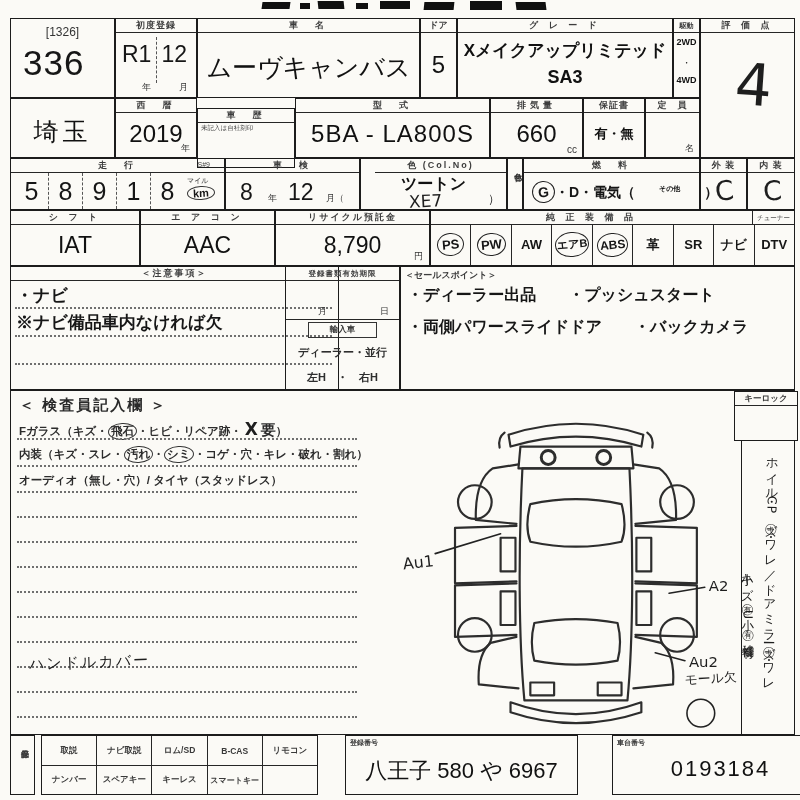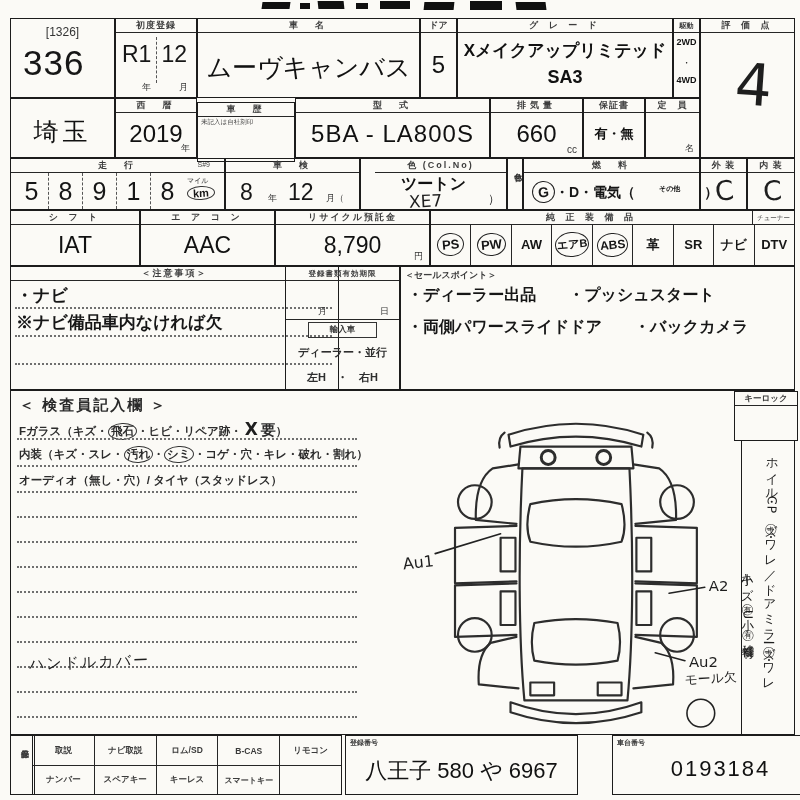--- a/index.html
+++ b/index.html
@@ -81,21 +81,21 @@
   <div class="cell" style="left:10px;top:98px;width:105px;height:60px;">
     <div class="val" style="top:16px;font-size:25px;font-weight:500;letter-spacing:4px;">埼玉</div>
   </div>
 
   <div class="cell" style="left:115px;top:98px;width:82px;height:60px;">
     <div class="lbl">西　暦</div>
     <div class="val" style="top:21px;font-size:24px;font-weight:500;">2019</div>
     <div class="suffix" style="bottom:2px;right:6px;">年</div>
   </div>
 
-  <div class="cell" style="left:197px;top:102px;width:98px;height:60px;">
+  <div class="cell" style="left:197px;top:108px;width:98px;height:60px;">
     <div class="lbl">車　歴</div>
     <div style="position:absolute;top:15px;left:3px;font-size:6.5px;color:#444;">未記入は自社刻印</div>
   </div>
 
   <div class="cell" style="left:295px;top:98px;width:195px;height:60px;">
     <div class="lbl">型　式</div>
     <div class="val" style="top:21px;font-size:24px;font-weight:500;letter-spacing:1px;">5BA - LA800S</div>
   </div>
 
   <div class="cell" style="left:490px;top:98px;width:93px;height:60px;">
@@ -318,21 +318,21 @@
     </div>
 
     <div class="vert hw" style="position:absolute;top:58px;left:750px;height:280px;font-size:12.5px;letter-spacing:1px;transform:rotate(1deg);">ホイル・CP㋖ズ・ワレ／ドアミラー㋖ズ・ワレ</div>
     <div class="vert hw" style="position:absolute;top:172px;left:728px;height:160px;font-size:12.5px;letter-spacing:1px;transform:rotate(-1deg);">小キズ㊒　小U㊒　補修有</div>
   </div>
 
   <div class="cell" style="left:10px;top:735px;width:25px;height:60px;">
     <div class="vert" style="position:absolute;top:8px;left:7px;font-size:8px;font-weight:700;color:#3a3a3a;">保管品</div>
   </div>
 
-  <div class="cell" style="left:32px;top:735px;width:310px;height:60px;">
+  <div class="cell" style="left:41px;top:735px;width:277px;height:60px;">
     <div style="display:flex;height:29px;border-bottom:1.3px solid #262626;">
       <div style="flex:1;display:flex;align-items:center;justify-content:center;font-size:8.5px;font-weight:700;color:#3a3a3a;">取説</div>
       <div style="flex:1;border-left:1.3px solid #262626;display:flex;align-items:center;justify-content:center;font-size:8.5px;font-weight:700;color:#3a3a3a;">ナビ取説</div>
       <div style="flex:1;border-left:1.3px solid #262626;display:flex;align-items:center;justify-content:center;font-size:8.5px;font-weight:700;color:#3a3a3a;">ロム/SD</div>
       <div style="flex:1;border-left:1.3px solid #262626;display:flex;align-items:center;justify-content:center;font-size:8.5px;font-weight:700;color:#3a3a3a;">B-CAS</div>
       <div style="flex:1;border-left:1.3px solid #262626;display:flex;align-items:center;justify-content:center;font-size:8.5px;font-weight:700;color:#3a3a3a;">リモコン</div>
     </div>
     <div style="display:flex;height:28px;">
       <div style="flex:1;display:flex;align-items:center;justify-content:center;font-size:8.5px;font-weight:700;color:#3a3a3a;">ナンバー</div>
       <div style="flex:1;border-left:1.3px solid #262626;display:flex;align-items:center;justify-content:center;font-size:8.5px;font-weight:700;color:#3a3a3a;">スペアキー</div>

